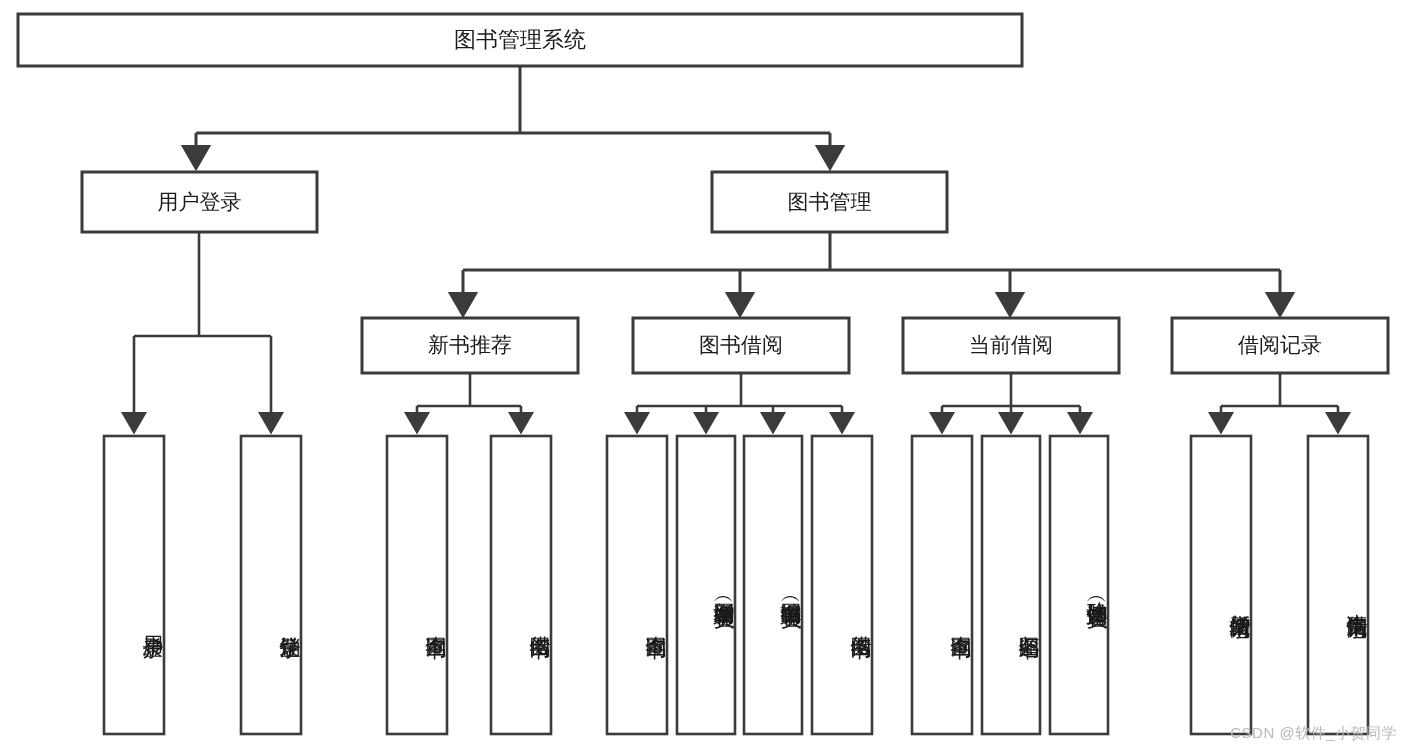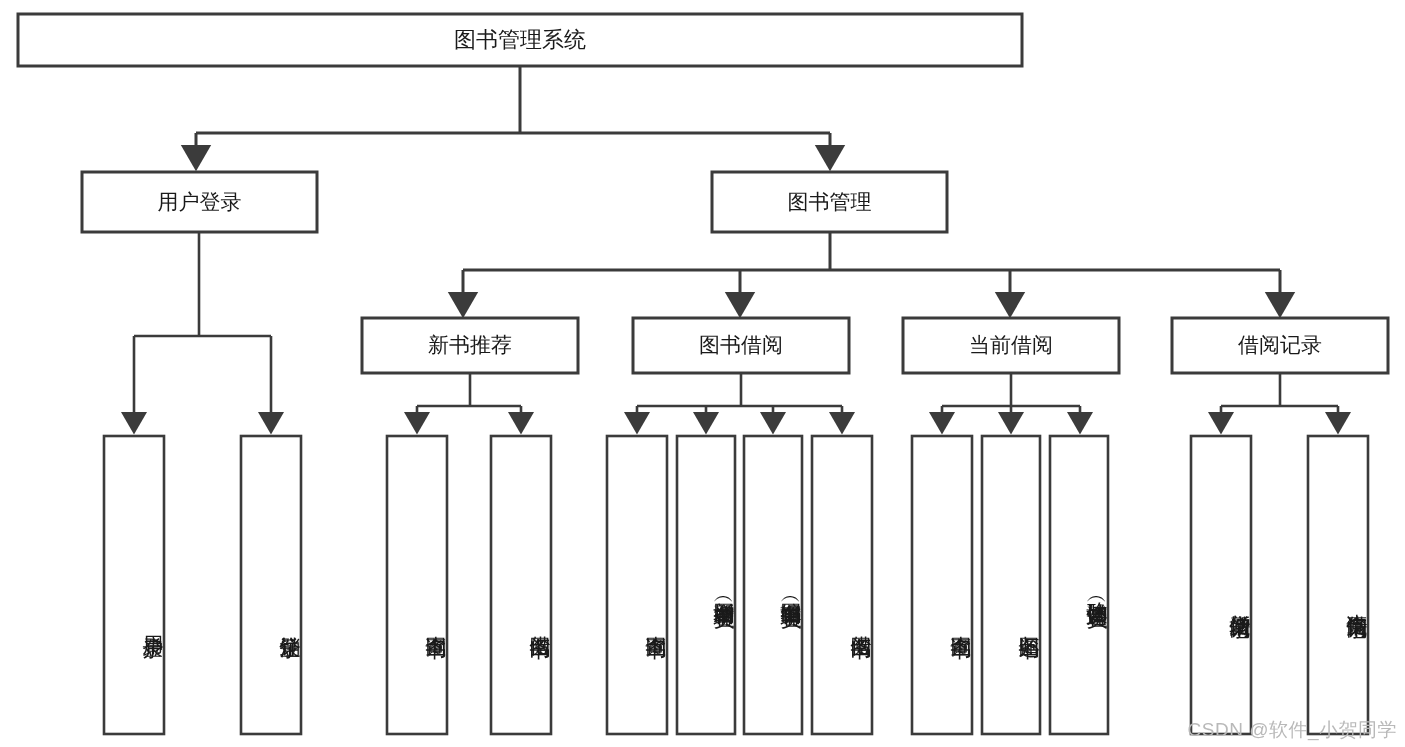--- a/index.html
+++ b/index.html
@@ -76,21 +76,21 @@
     align-items: flex-start;
     justify-content: center;
     white-space: nowrap;
     pointer-events: none;
   }
   .watermark {
     position: absolute;
     right: 8px;
     bottom: 4px;
     font-family: "Liberation Sans", "DejaVu Sans", sans-serif;
-    font-size: 19px;
+    font-size: 15px;
     color: #b9b9b9;
     letter-spacing: 0.5px;
     white-space: nowrap;
   }
 </style>
 </head>
 <body>
 
 <div id="diagram-root">
 

